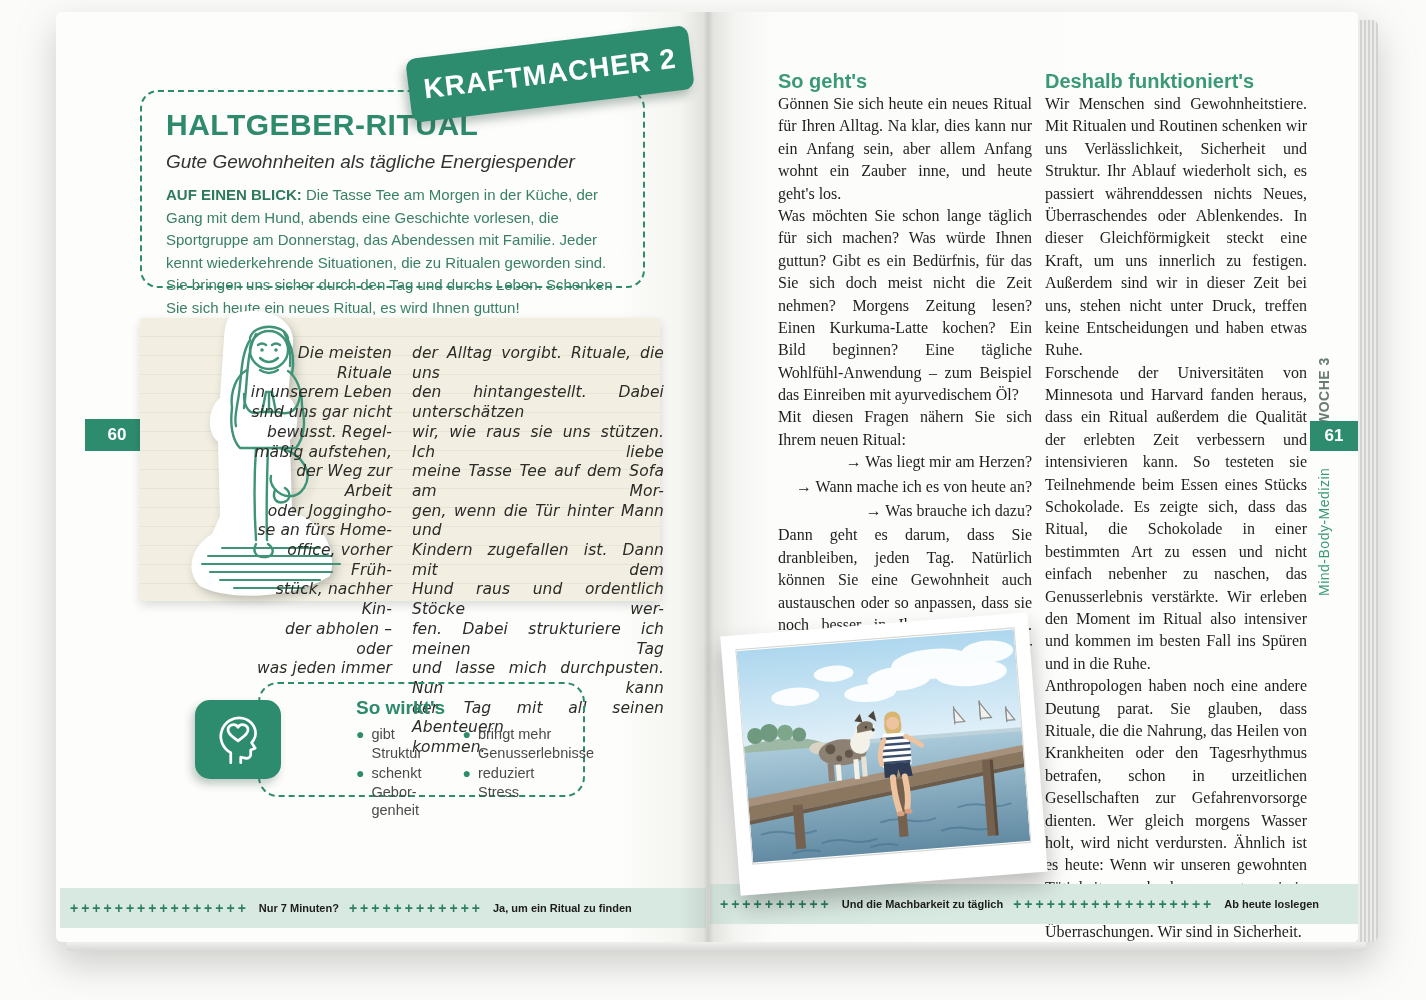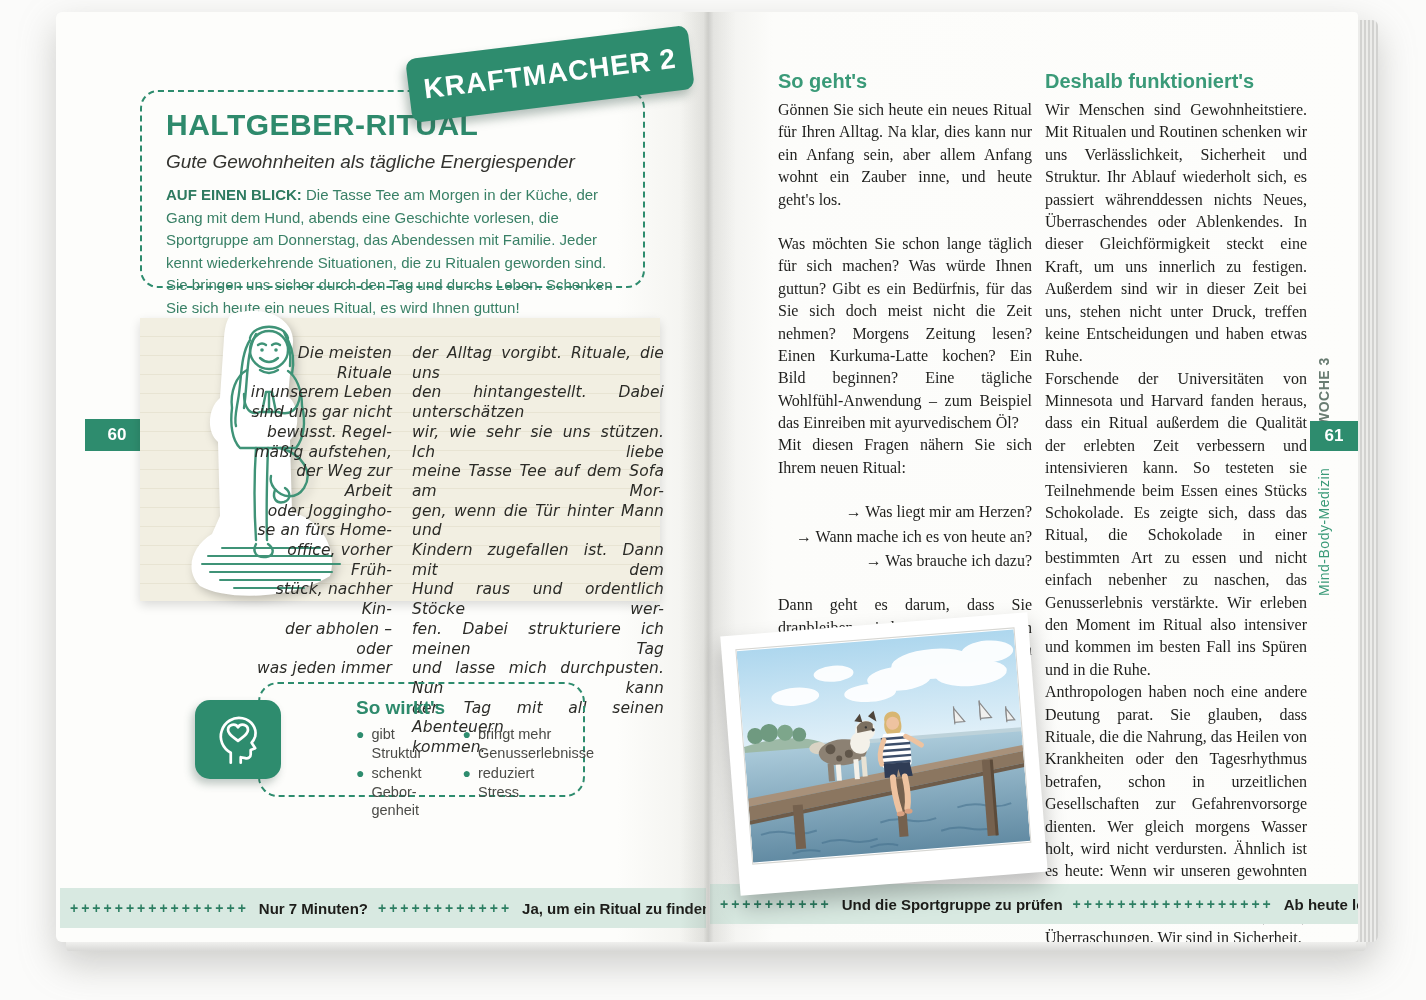--- a/index.html
+++ b/index.html
@@ -63,30 +63,30 @@
   .bullets ul { list-style:none; width:50%; }
   .bullets li { display:flex; gap:7px; font-size:14.5px; line-height:18.5px; color:#4b4b47; margin-bottom:2px; }
   .dot { color:#2e8c6e; font-size:14px; line-height:18.5px; }
   .pre { white-space:pre-line; }
 
   .footer-band { position:absolute; height:40px; background:#d8e9e1; display:flex; align-items:center;
       gap:10px; padding:0 10px; overflow:hidden; white-space:nowrap; }
   .footer-left  { left:4px; top:876px; width:646px; }
   .footer-right { left:2px; top:872px; width:648px; }
   .seg.plus  { color:#2c7e62; font-weight:bold; font-size:14px; letter-spacing:3px; }
-  .seg.label { color:#1d1d1a; font-weight:bold; font-size:15px; }
+  .seg.label { color:#1d1d1a; font-weight:bold; font-size:11px; }
 
   
   .col { position:absolute; top:58px; }
   .col-1 { left:70px;  width:254px; }
   .col-2 { left:337px; width:262px; }
-  .col h2 { color:#3a9a78; font-size:20px; font-weight:bold; margin-bottom:6px; }
+  .col h2 { color:#3a9a78; font-size:20px; font-weight:bold; }
   .serif { font-family:"Liberation Serif","DejaVu Serif",serif; font-size:16px; line-height:1.4;
       color:#1e1e1c; text-align:justify; hyphens:auto; -webkit-hyphens:auto; }
-  .gap { margin-top:22px; }
+  .gap { }
   .arrows div { text-align:right; margin-bottom:2px; }
 
   .polaroid { position:absolute; left:22px; top:612px; width:308px; height:260px; background:#fff;
       padding:15px 15px 26px 15px; transform:rotate(-4.5deg);
       box-shadow:0 12px 22px rgba(0,0,0,.25); z-index:4; }
   .polaroid svg { width:278px; height:214px; display:block; outline:1px solid #d6d6d2; }
 
   .vtext { position:absolute; writing-mode:vertical-rl; transform:rotate(180deg);
       font-size:14px; letter-spacing:.5px; white-space:nowrap; }
   .woche { left:608px; top:330px; height:84px; color:#697c72; font-weight:bold; }
@@ -162,21 +162,21 @@
             <div class="hand-line">se an fürs Home-</div>
             <div class="hand-line">office, vorher Früh-</div>
             <div class="hand-line">stück, nachher Kin-</div>
             <div class="hand-line">der abholen – oder</div>
             <div class="hand-line">was jeden immer</div>
           </div>
         <div class="note-col2 hand">
 
         <div class="hand-line">der Alltag vorgibt. Rituale, die uns</div>
             <div class="hand-line">den hintangestellt. Dabei unterschätzen</div>
-            <div class="hand-line">wir, wie sehr sie uns stützen. Ich liebe</div>
+            <div class="hand-line">wir, wie raus sie uns stützen. Ich liebe</div>
             <div class="hand-line">meine Tasse Tee auf dem Sofa am Mor-</div>
             <div class="hand-line">gen, wenn die Tür hinter Mann und</div>
             <div class="hand-line">Kindern zugefallen ist. Dann mit dem</div>
             <div class="hand-line">Hund raus und ordentlich Stöcke wer-</div>
             <div class="hand-line">fen. Dabei strukturiere ich meinen Tag</div>
             <div class="hand-line">und lasse mich durchpusten. Nun kann</div>
             <div class="hand-line">der Tag mit all seinen Abenteuern</div>
             <div class="hand-line">kommen.</div>
           </div>
       </div>
@@ -358,21 +358,21 @@
         </svg>
       </div>
 
       <div class="vtext woche">WOCHE 3</div>
       <div class="tab tab-right">61</div>
       <div class="vtext cat">Mind-Body-Medizin</div>
 
       <div class="footer-band footer-right">
 
       <span class="seg plus">++++++++++</span>
-          <span class="seg label">Und die Sportgruppe zu prüfen</span>
+          <span class="seg label">Und die Machbarkeit zu täglich</span>
           <span class="seg plus">++++++++++++++++++</span>
           <span class="seg label">Ab heute loslegen</span>
         </div>
     </div>
 
     <div class="spine"></div>
     <div class="edge-right"></div>
     <div class="edge-bottom"></div>
   </div>
 </div>

